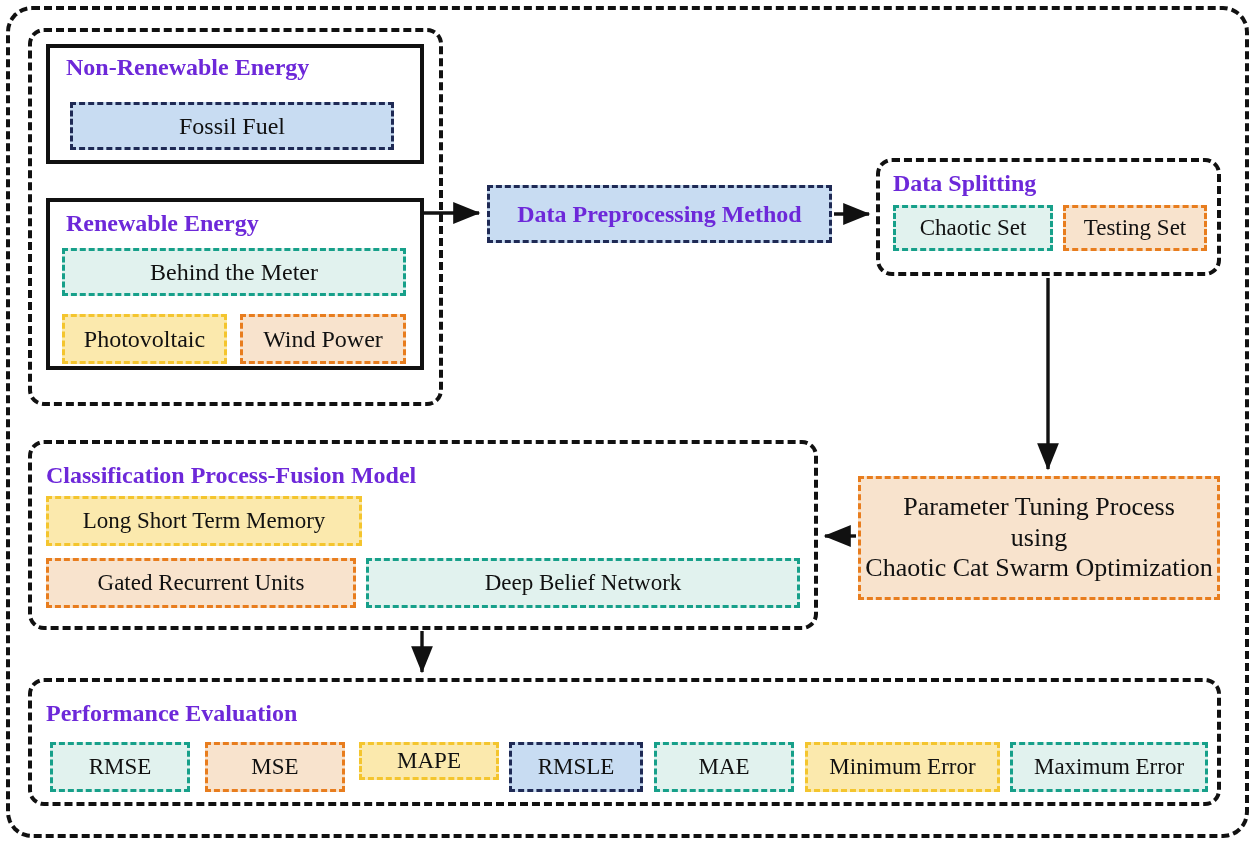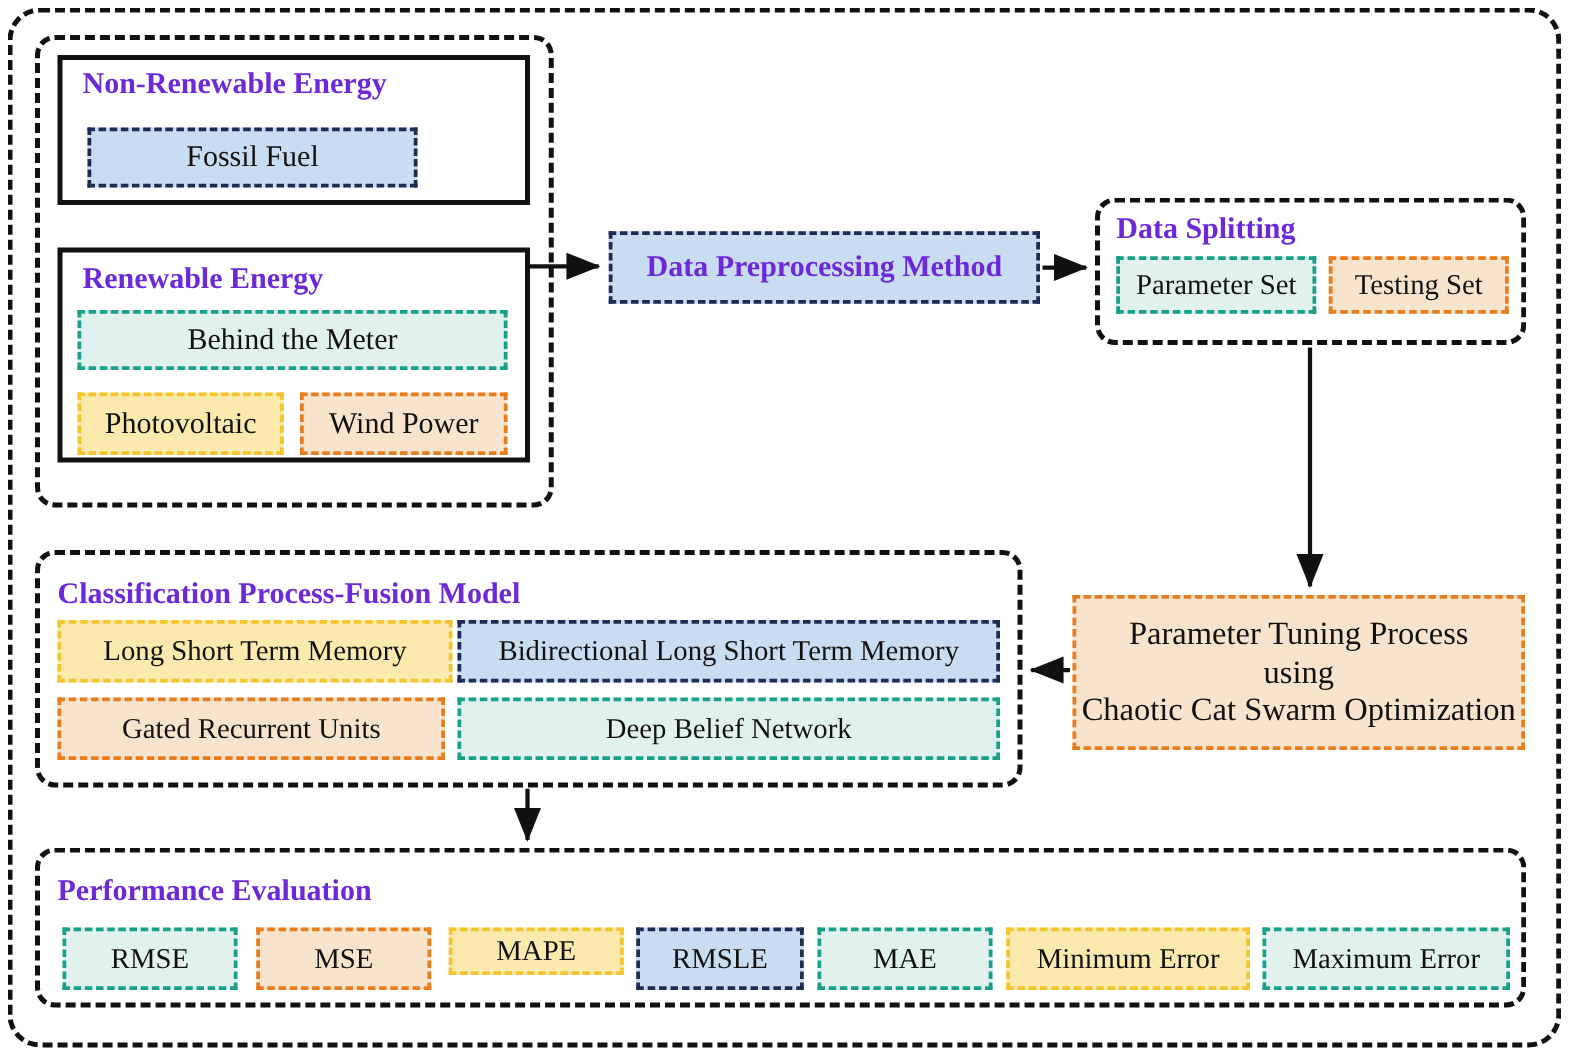--- a/index.html
+++ b/index.html
@@ -71,45 +71,44 @@
 <body>
 
 <div id="figure">
 
   <div class="abs outer-frame" style="left:6px; top:6px; width:1243px; height:832px;"></div>
 
   <div class="abs panel-dashed" style="left:28px; top:28px; width:415px; height:378px;"></div>
 
   <div class="abs panel-solid" style="left:46px; top:44px; width:378px; height:120px;"></div>
   <div class="abs title" style="left:66px; top:54px; font-size:24px;">Non-Renewable Energy</div>
-  <div class="abs chip c-blue chip-text" style="left:70px; top:102px; width:264px; height:48px; font-size:24px;">Fossil Fuel</div>
+  <div class="abs chip c-blue chip-text" style="left:70px; top:102px; width:324px; height:48px; font-size:24px;">Fossil Fuel</div>
 
   <div class="abs panel-solid" style="left:46px; top:198px; width:378px; height:172px;"></div>
   <div class="abs title" style="left:66px; top:210px; font-size:24px;">Renewable Energy</div>
   <div class="abs chip c-teal chip-text" style="left:62px; top:248px; width:344px; height:48px; font-size:24px;">Behind the Meter</div>
   <div class="abs chip c-yellow chip-text" style="left:62px; top:314px; width:165px; height:50px; font-size:24px;">Photovoltaic</div>
   <div class="abs chip c-orange chip-text" style="left:240px; top:314px; width:166px; height:50px; font-size:24px;">Wind Power</div>
 
   <div class="abs chip c-blue title" style="left:487px; top:185px; width:345px; height:58px; font-size:24px;">Data Preprocessing Method</div>
 
   <div class="abs panel-dashed" style="left:876px; top:158px; width:345px; height:118px;"></div>
   <div class="abs title" style="left:893px; top:170px; font-size:24px;text-align:right;">Data Splitting</div>
-  <div class="abs chip c-teal chip-text" style="left:893px; top:205px; width:160px; height:46px; font-size:23px;">Parameter Set</div>
+  <div class="abs chip c-teal chip-text" style="left:893px; top:205px; width:160px; height:46px; font-size:23px;">Chaotic Set</div>
   <div class="abs chip c-orange chip-text" style="left:1063px; top:205px; width:144px; height:46px; font-size:23px;">Testing Set</div>
 
   <div class="abs chip c-orange chip-text" style="left:858px; top:476px; width:362px; height:124px; font-size:26px; flex-direction:column;">
     <span>Parameter Tuning Process</span>
     <span>using</span>
     <span>Chaotic Cat Swarm Optimization</span>
   </div>
 
   <div class="abs panel-dashed" style="left:28px; top:440px; width:790px; height:190px;"></div>
   <div class="abs title" style="left:46px; top:462px; font-size:24px;">Classification Process-Fusion Model</div>
   <div class="abs chip c-yellow chip-text" style="left:46px; top:496px; width:316px; height:50px; font-size:23px;">Long Short Term Memory</div>
-  <div class="abs chip c-blue chip-text" style="left:366px; top:496px; width:434px; height:50px; font-size:23px;">Bidirectional Long Short Term Memory</div>
   <div class="abs chip c-orange chip-text" style="left:46px; top:558px; width:310px; height:50px; font-size:23px;">Gated Recurrent Units</div>
   <div class="abs chip c-teal chip-text" style="left:366px; top:558px; width:434px; height:50px; font-size:23px;">Deep Belief Network</div>
 
   <div class="abs panel-dashed" style="left:28px; top:678px; width:1193px; height:128px;"></div>
   <div class="abs title" style="left:46px; top:700px; font-size:24px;">Performance Evaluation</div>
 
   <div class="abs chip c-teal chip-text" style="left:50px; top:742px; width:140px; height:50px; font-size:23px;">RMSE</div>
   <div class="abs chip c-orange chip-text" style="left:205px; top:742px; width:140px; height:50px; font-size:23px;">MSE</div>
   <div class="abs chip c-yellow chip-text" style="left:359px; top:742px; width:140px; height:38px; font-size:23px;">MAPE</div>
   <div class="abs chip c-blue chip-text" style="left:509px; top:742px; width:134px; height:50px; font-size:23px;">RMSLE</div>

